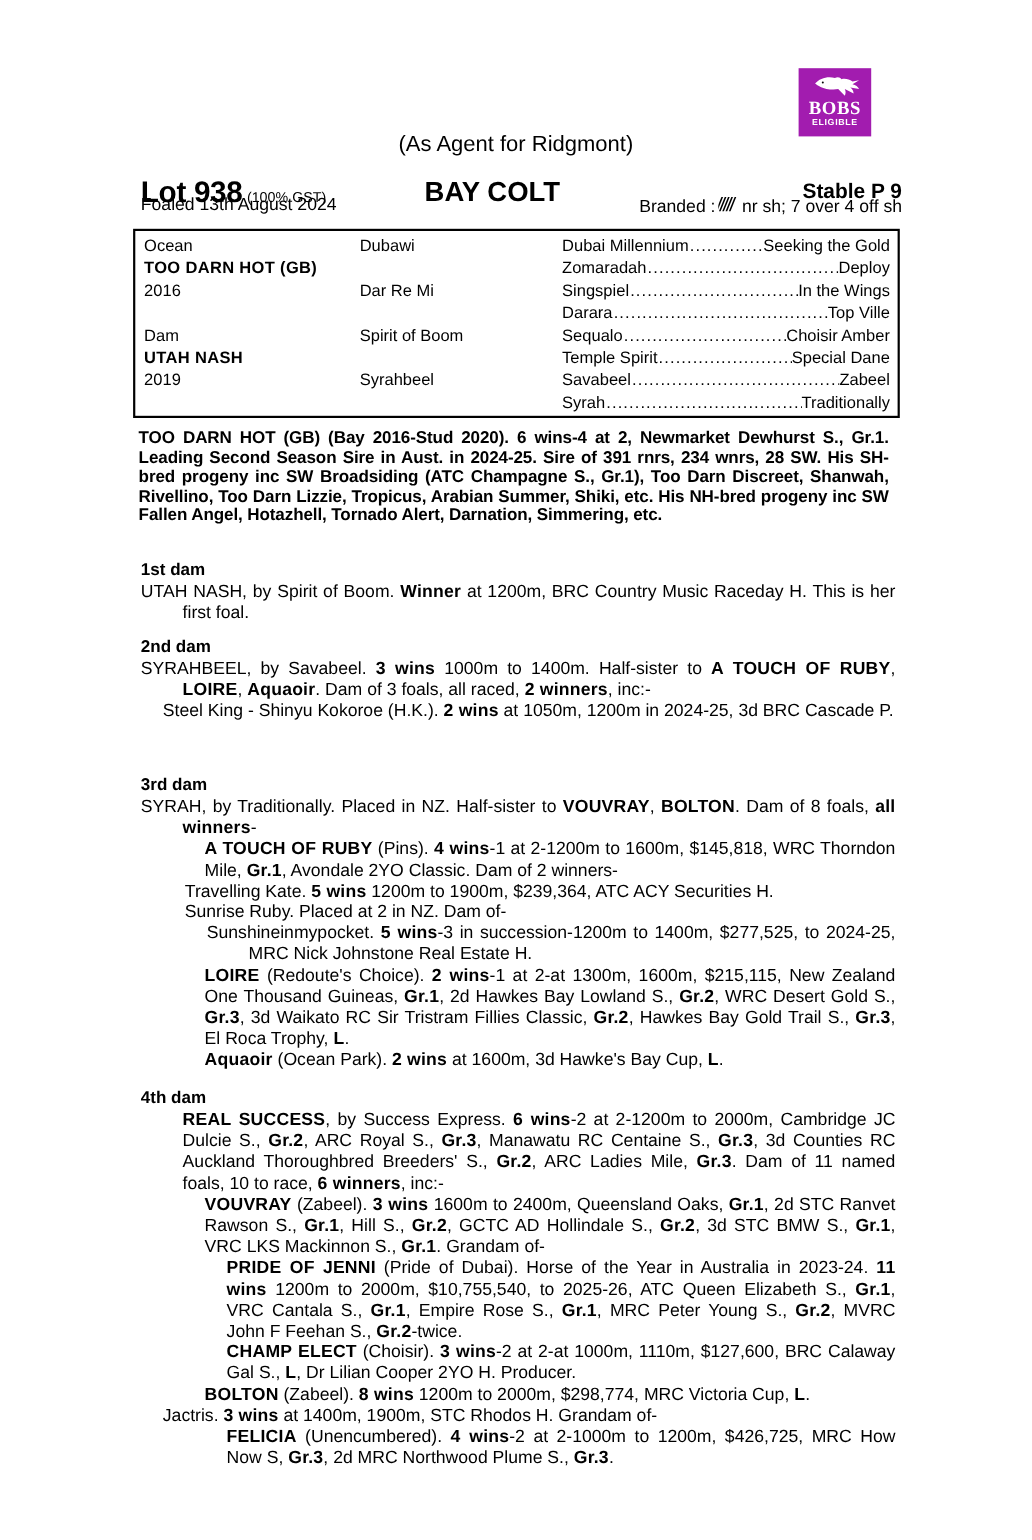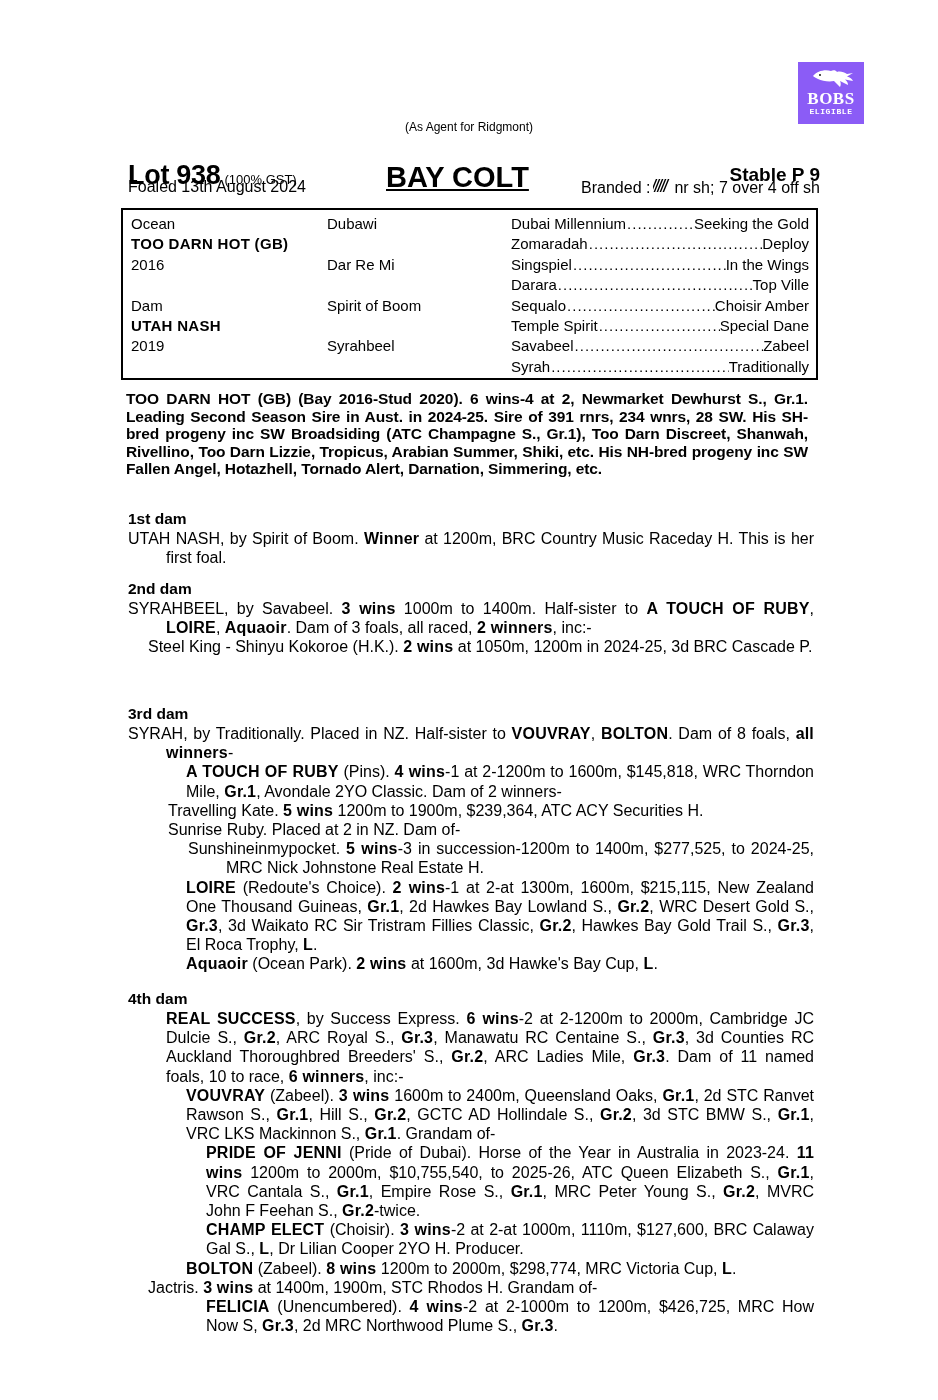--- a/index.html
+++ b/index.html
@@ -19,25 +19,25 @@
     position: relative;
     width: 938px;
     height: 1400px;
     padding: 0;
     box-sizing: border-box;
   }
 
   
   .bobs-logo {
     position: absolute;
-    left: 798px;
+    left: 726px;
     top: 62px;
     width: 66px;
     height: 62px;
-    background: #8b5cf6;
+    background: #a21caf;
     display: flex;
     flex-direction: column;
     align-items: center;
     justify-content: flex-start;
     overflow: hidden;
   }
   .bobs-horse {
     width: 48px;
     height: 22px;
     margin-top: 5px;
@@ -46,21 +46,21 @@
     color: #ffffff;
     font-family: "Liberation Serif", serif;
     font-weight: bold;
     font-size: 17px;
     line-height: 17px;
     letter-spacing: 0.5px;
     margin-top: 1px;
   }
   .bobs-sub {
     color: #ffffff;
-    font-family: Liberation Mono, monospace;
+    font-family: Liberation Sans, sans-serif;
     font-weight: bold;
     font-size: 8px;
     line-height: 9px;
     letter-spacing: 0.6px;
     margin-top: 0px;
   }
 
   
   .acct-line {
     position: absolute;
@@ -71,21 +71,21 @@
     font-size: 17px;
     font-weight: bold;
     letter-spacing: -0.1px;
   }
   .agent-line {
     position: absolute;
     left: 0;
     top: 120px;
     width: 938px;
     text-align: center;
-    font-size: 12px;
+    font-size: 20px;
   }
 
   .lot-row {
     position: absolute;
     left: 128px;
     top: 140px;
     width: 692px;
     height: 32px;
     margin-top: 20px;
   }
@@ -101,25 +101,24 @@
     letter-spacing: -0.3px;
   }
   .lot-gst {
     font-size: 13px;
     margin-left: 4px;
   }
   .colt-title {
     position: absolute;
     left: 258px;
     top: 1px;
-    font-size: 29px;
+    font-size: 25px;
     font-weight: bold;
     letter-spacing: 0px;
     white-space: nowrap;
-    text-decoration: underline;
   }
   .stable {
     position: absolute;
     right: 0;
     top: 4px;
     font-size: 19px;
     font-weight: bold;
     white-space: nowrap;
   }
 

